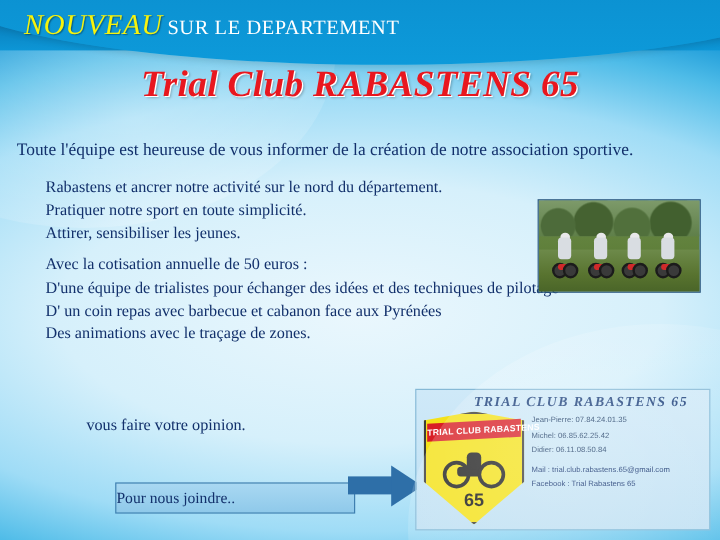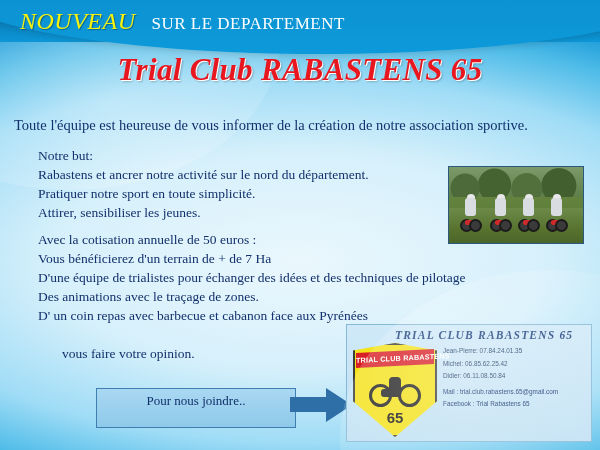--- a/index.html
+++ b/index.html
@@ -67,21 +67,21 @@
     font-weight: normal;
     font-size: 24px;
     color: #f7f30c;
     text-shadow: 1px 1px 1px rgba(0,0,0,0.35);
     letter-spacing: 0.5px;
   }
   .kicker .k2 {
     font-family: "Liberation Serif", serif;
     font-size: 17px;
     color: #ffffff;
-    margin-left: 12px;
+    margin-left: 0;
     letter-spacing: 0.5px;
   }
 
   .title {
     position: absolute;
     left: 0; top: 52px;
     width: 600px;
     text-align: center;
     font-family: "Liberation Serif", serif;
     font-weight: bold;
@@ -113,21 +113,21 @@
   .body-block .gap { height: 7px; }
 
   .closing {
     position: absolute;
     left: 44px; top: 344px;
     width: 300px;
     font-size: 13.5px;
     color: #12306b;
     line-height: 1.5;
   }
-  .closing .ln2 { margin-left: 18px; }
+  .closing .ln2 { margin-left: 28px; }
 
   
   .photo {
     position: absolute;
     right: 16px; top: 166px;
     width: 136px; height: 78px;
     border: 1px solid #2b587f;
     background: linear-gradient(180deg, #6f8f5a 0%, #7e9a63 36%, #63833f 38%, #55762f 100%);
     overflow: hidden;
   }
@@ -237,26 +237,25 @@
   }
   .contacts div { white-space: nowrap; margin-bottom: 4.5px; }
   .contacts .sep { height: 3px; margin: 0; }
   .contacts .mail { color: #0f2f6b; }
   .contacts .fb { color: #0f2f6b; }
 
   
   .join-box {
     position: absolute;
     left: 96px; bottom: 22px;
-    width: 200px; height: 40px;
+    width: 200px; height: 26px;
     background: linear-gradient(180deg, #a9d8f2 0%, #8fc9ea 100%);
     border: 1px solid #3f7fb0;
     color: #12306b;
     font-size: 13px;
-    text-align: center;
     line-height: 24px;
   }
   .arrow {
     position: absolute;
     left: 290px; bottom: 28px;
     width: 62px; height: 34px;
   }
   .arrow .shaft {
     position: absolute; left: 0; top: 9px;
     width: 40px; height: 15px;
@@ -282,30 +281,28 @@
   <div class="kicker">
     <span class="k1">NOUVEAU</span>
     <span class="k2">SUR LE DEPARTEMENT</span>
   </div>
 
   <div class="title">Trial Club RABASTENS 65</div>
 
   <div class="intro">Toute l'équipe est heureuse de vous informer de la création de notre association sportive.</div>
 
   <div class="body-block">
-    <div class="ln">Notre but:</div>
     <div class="ln">Rabastens et ancrer notre activité sur le nord du département.</div>
     <div class="ln">Pratiquer notre sport en toute simplicité.</div>
     <div class="ln">Attirer, sensibiliser les jeunes.</div>
     <div class="gap"></div>
     <div class="ln">Avec la cotisation annuelle de 50 euros :</div>
-    <div class="ln">Vous bénéficierez d'un terrain de + de 7 Ha</div>
     <div class="ln">D'une équipe de trialistes pour échanger des idées et des techniques de pilotage</div>
+    <div class="ln">D' un coin repas avec barbecue  et cabanon  face aux Pyrénées</div>
     <div class="ln">Des animations avec le traçage de zones.</div>
-    <div class="ln">D' un coin repas avec barbecue  et cabanon  face aux Pyrénées</div>
   </div>
 
   <div class="closing">
     <div class="ln2">vous faire votre opinion.</div>
   </div>
 
   <div class="photo">
     <div class="trees"></div>
     <div class="ground"></div>
     <div class="rider r1">

